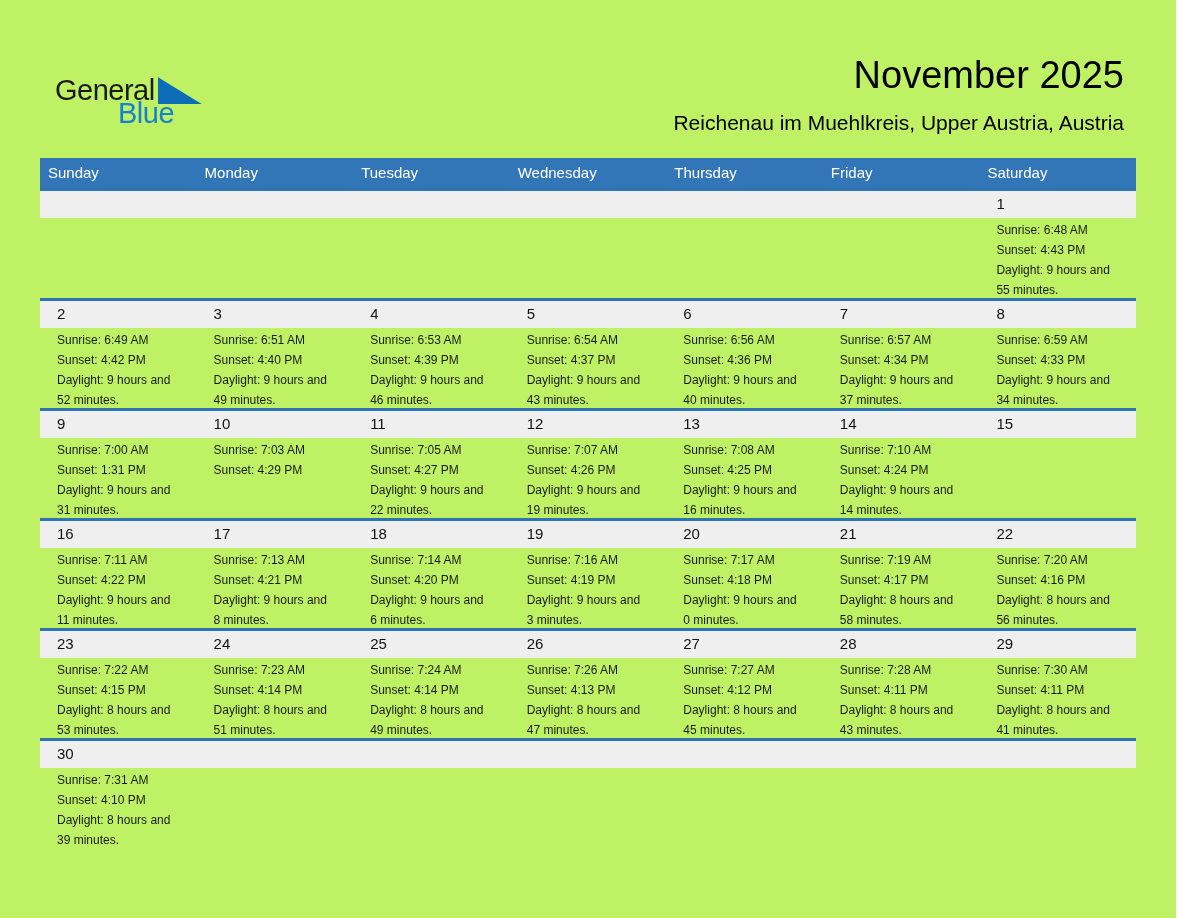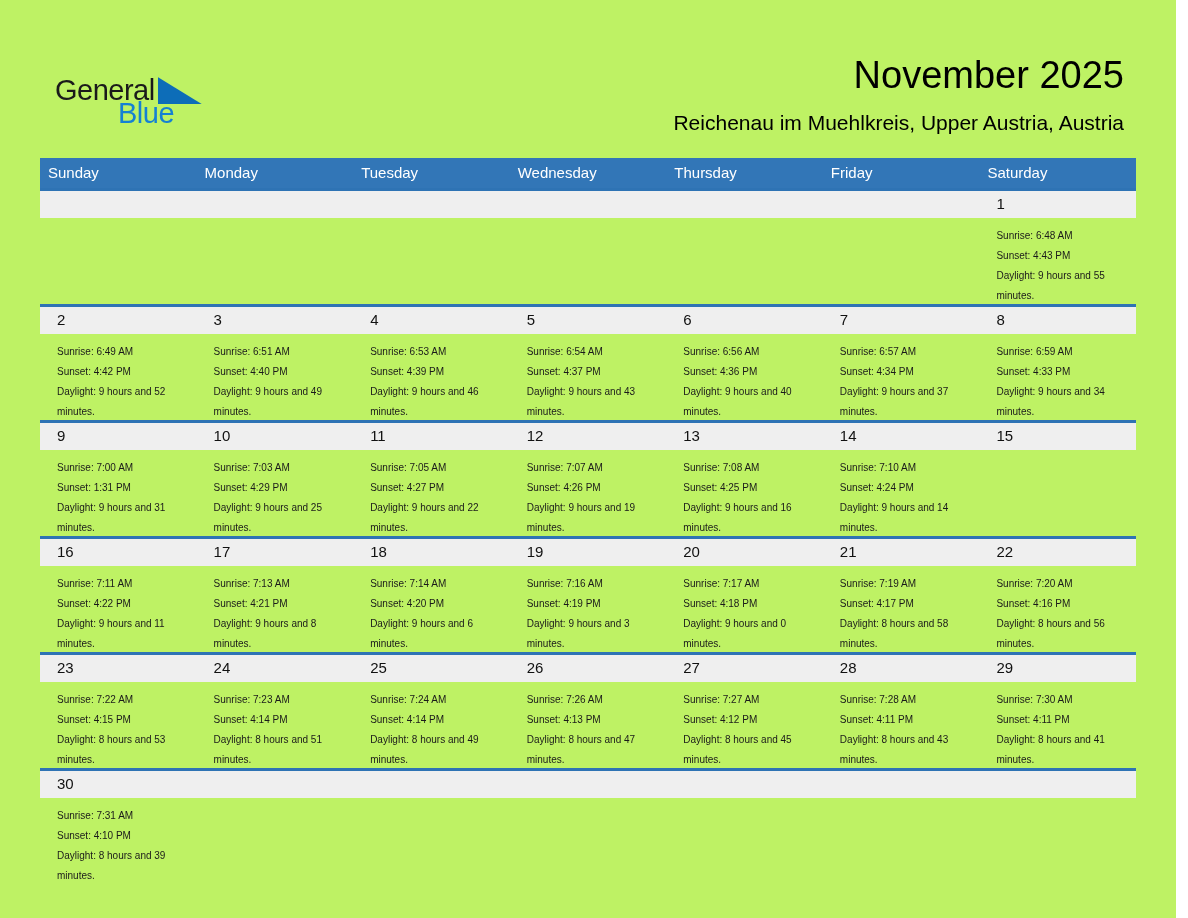--- a/index.html
+++ b/index.html
@@ -34,21 +34,21 @@
   .titles{position:absolute;right:52px;top:56px;text-align:right;}
   .title{font-size:38px;line-height:1.05;color:#000;font-weight:400;}
   .subtitle{font-size:21px;margin-top:15px;color:#000;font-weight:400;}
 
   
   .calendar{position:absolute;left:40px;top:158px;width:1096px;}
   .cal-header{display:grid;grid-template-columns:repeat(7,1fr);background:var(--hdr-bg);height:30px;}
   .dh{color:var(--hdr-text);font-size:15px;line-height:30px;padding-left:8px;font-weight:400;}
   .week{display:grid;grid-template-columns:repeat(7,1fr);border-top:3px solid var(--sep);}
   .num{background:var(--band);height:27px;font-size:15px;padding:4px 0 0 17px;color:#111;}
-  .det{height:80px;padding:2px 8px 0 17px;font-size:10px;line-height:20px;color:var(--cell-text);margin-top:6px;}
+  .det{height:80px;padding:2px 8px 0 17px;font-size:12px;line-height:20px;color:var(--cell-text);}
   .det .dl{max-width:118px;}
 </style>
 </head>
 <body>
 
 <div class="page">
 
   <div class="logo">
     <div class="logo-row1">
       <span class="logo-general">General</span>
@@ -146,21 +146,20 @@
         <div class="num">14</div>
         <div class="num">15</div>
         <div class="det">
           <div>Sunrise: 7:00 AM</div>
           <div>Sunset: 1:31 PM</div>
           <div class="dl">Daylight: 9 hours and 31 minutes.</div>
         </div>
         <div class="det">
           <div>Sunrise: 7:03 AM</div>
           <div>Sunset: 4:29 PM</div>
-          <div class="dl">Daylight: 9 hours and 25 minutes.</div>
         </div>
         <div class="det">
           <div>Sunrise: 7:05 AM</div>
           <div>Sunset: 4:27 PM</div>
           <div class="dl">Daylight: 9 hours and 22 minutes.</div>
         </div>
         <div class="det">
           <div>Sunrise: 7:07 AM</div>
           <div>Sunset: 4:26 PM</div>
           <div class="dl">Daylight: 9 hours and 19 minutes.</div>

